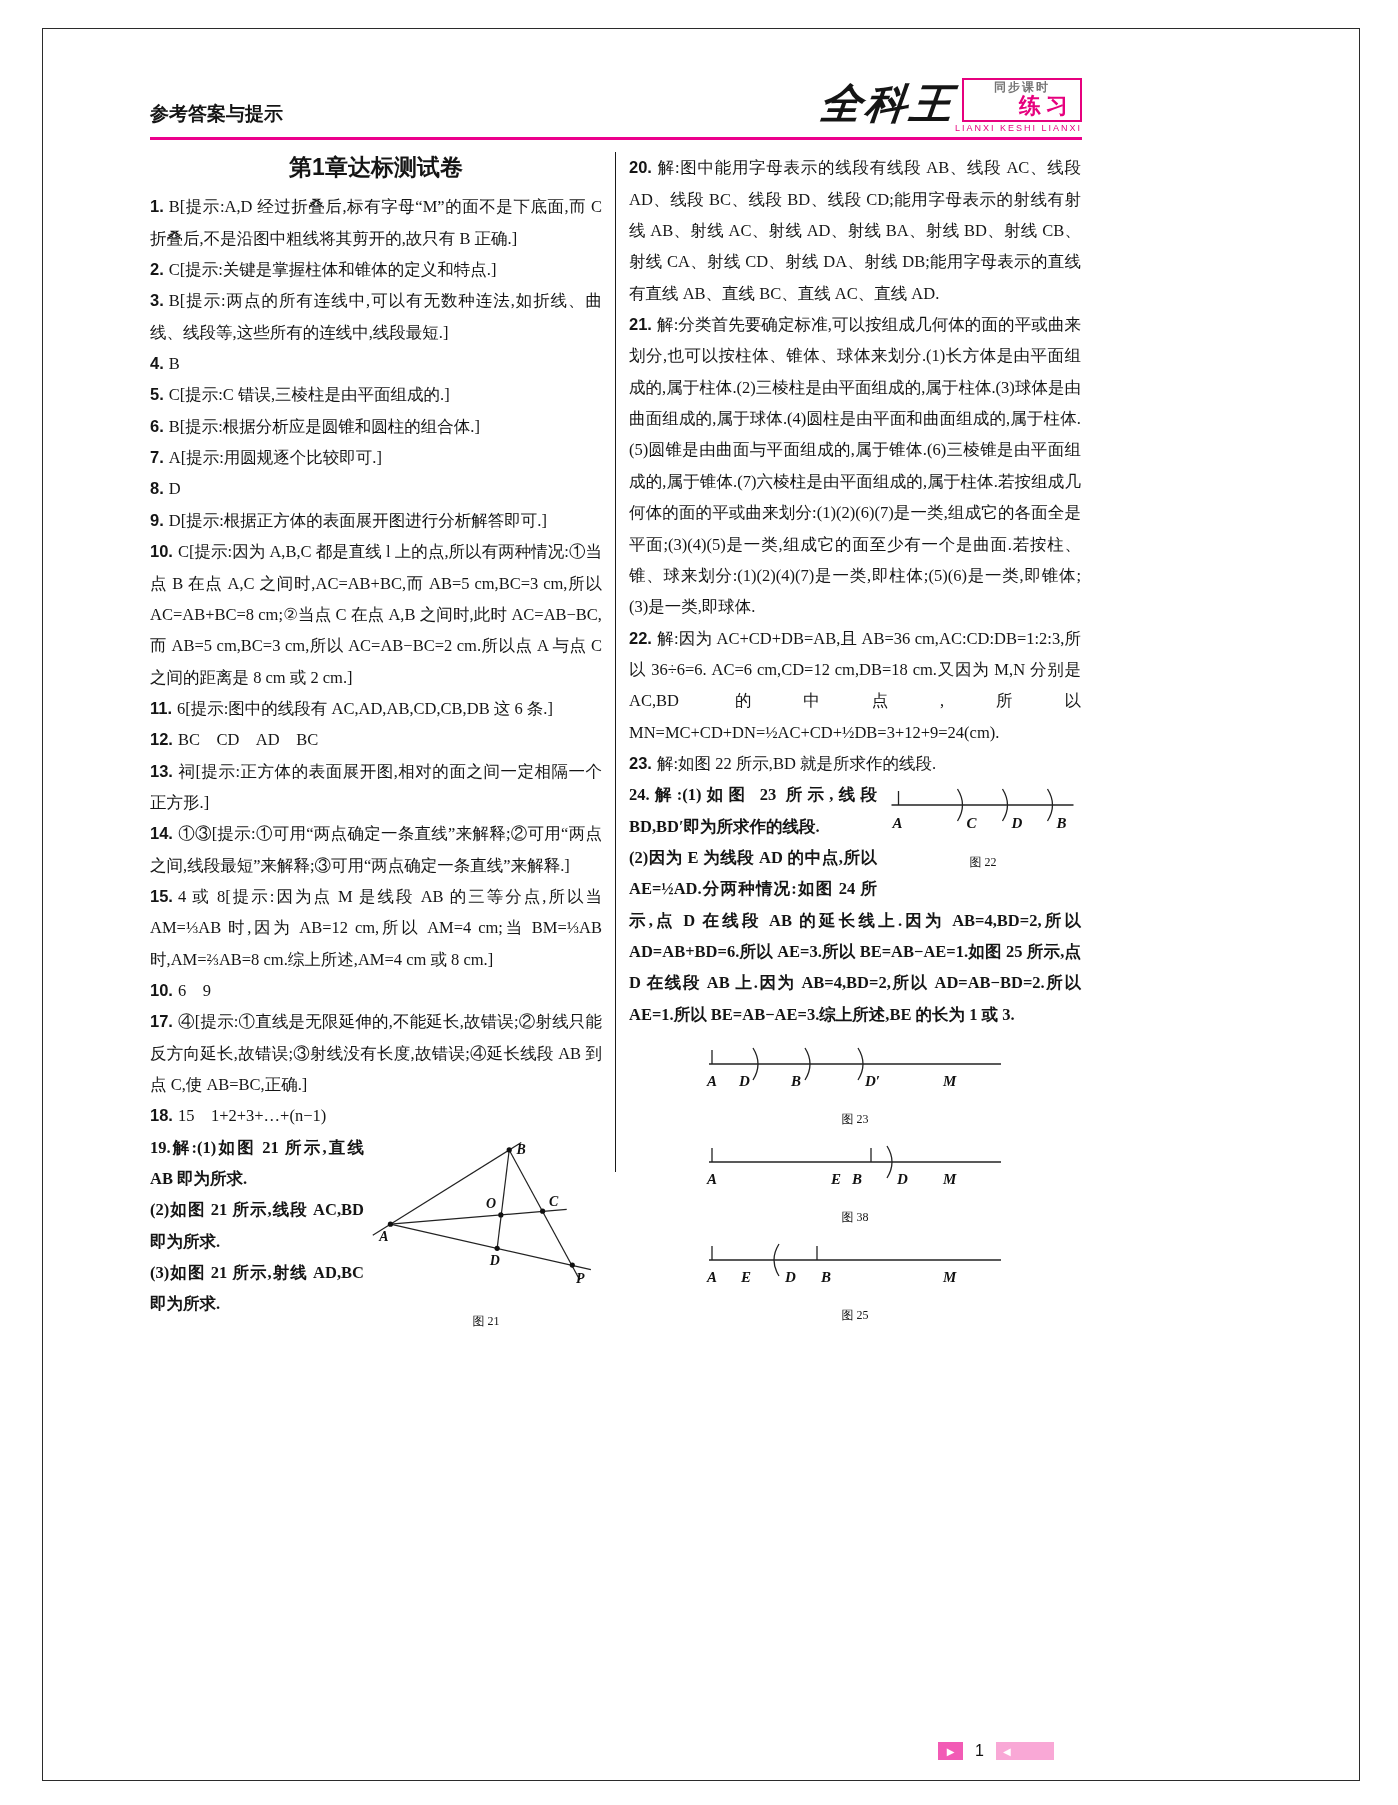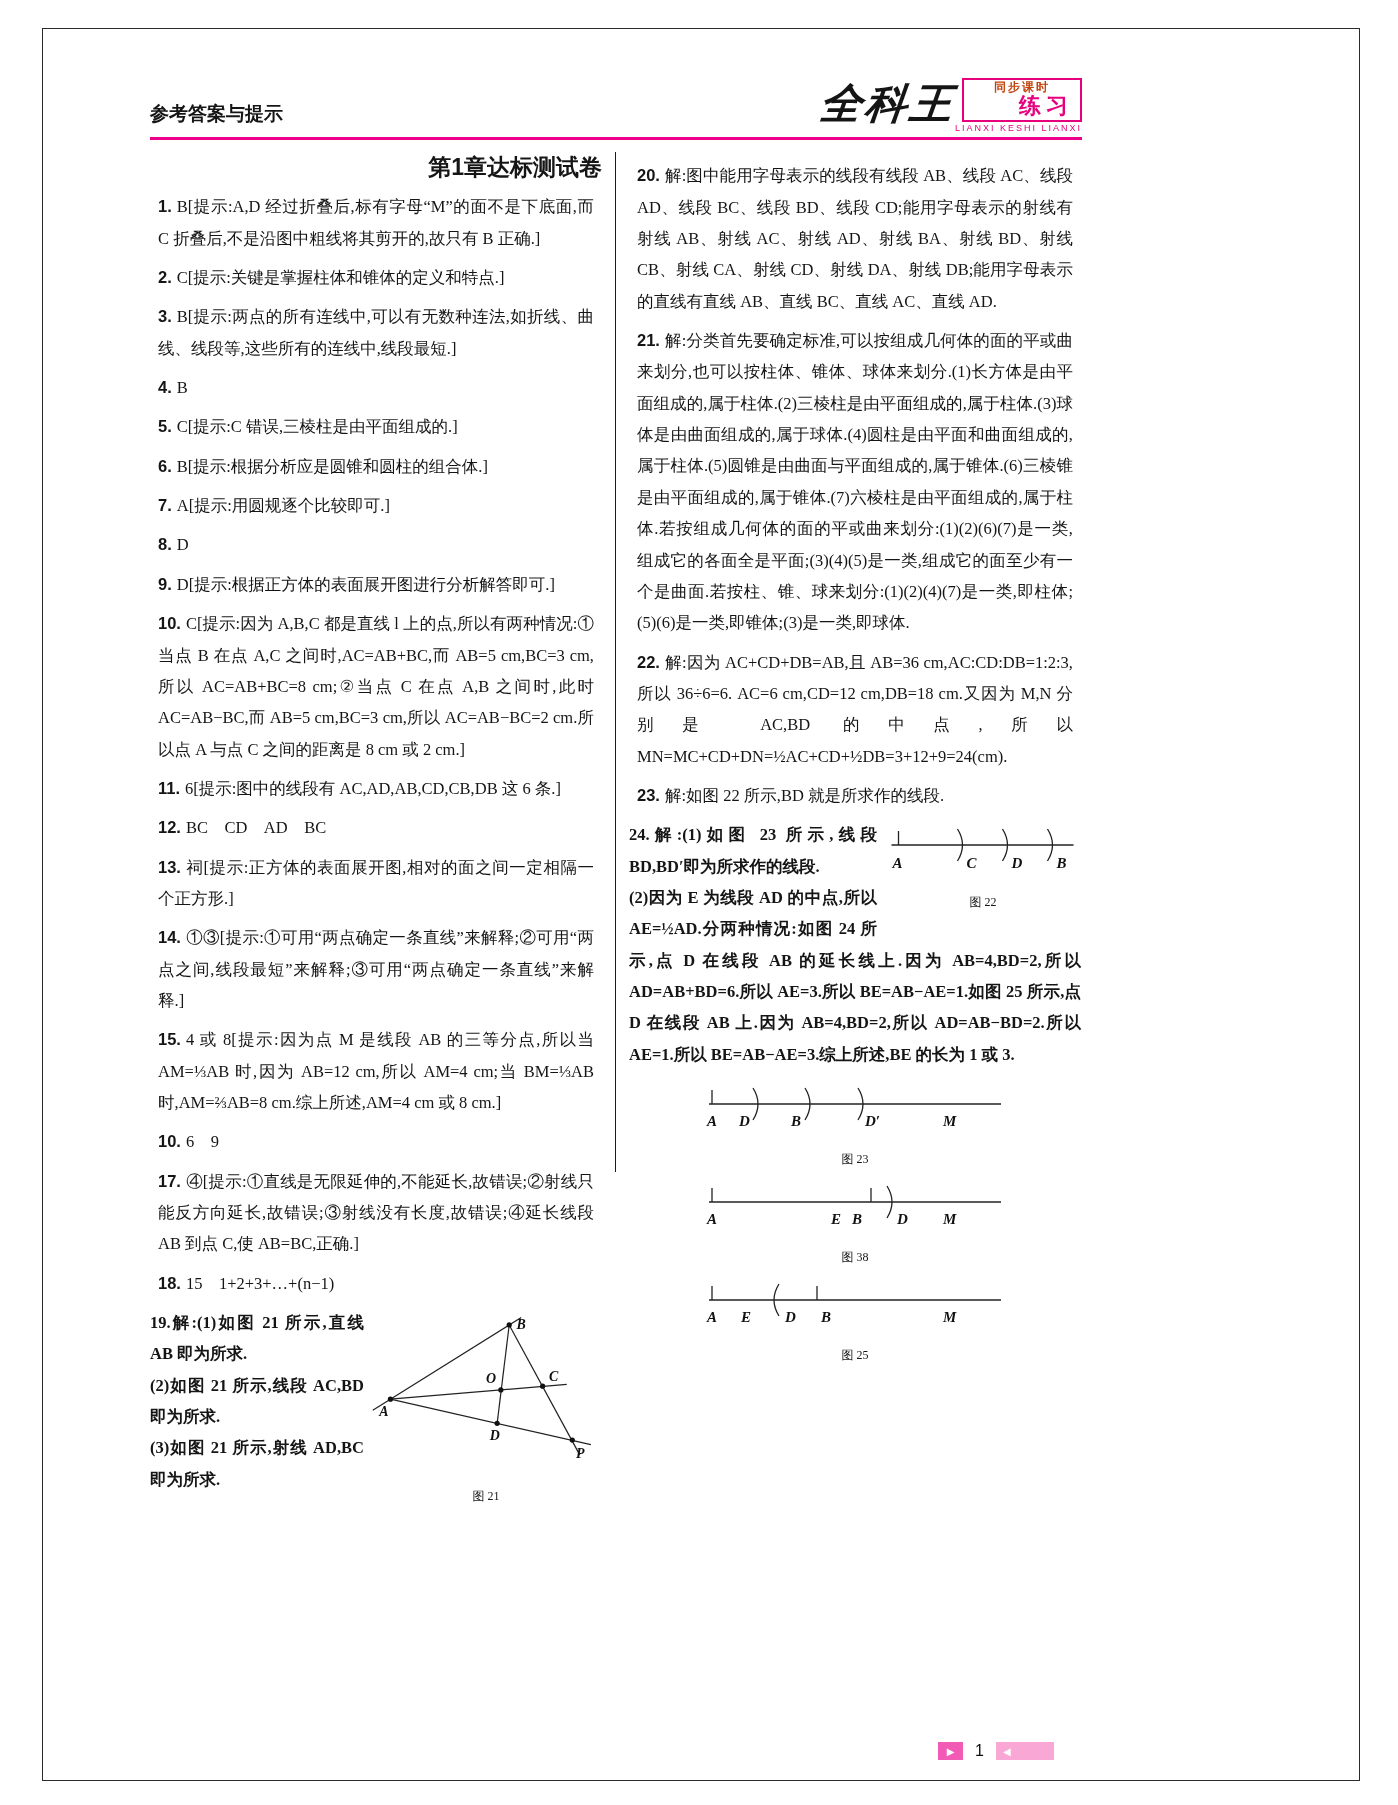--- a/index.html
+++ b/index.html
@@ -10,31 +10,31 @@
   }
   .page-border{position:absolute;left:42px;top:28px;width:1316px;height:1751px;border:1px solid #2b2b2b;background:#fff;}
   .content{position:absolute;left:150px;top:78px;width:932px;}
   
   .hdr{display:flex;justify-content:space-between;align-items:flex-end;}
   .hdr-title{font-family:"Liberation Sans","DejaVu Sans",sans-serif;font-weight:bold;font-size:19px;padding-bottom:6px;}
   .logo{display:flex;flex-direction:column;align-items:flex-end;}
   .logo-row{display:flex;align-items:flex-end;gap:7px;}
   .logo-main{font-size:42px;line-height:36px;font-weight:bold;font-style:italic;letter-spacing:3px;font-family:"DejaVu Serif",serif;transform:skewX(-6deg);}
   .logo-box{border:2px solid #e6007e;padding:1px 7px 2px;text-align:center;line-height:1.1;}
-  .logo-box .t1{color:#c2410c;font-size:12px;font-weight:bold;letter-spacing:2px;font-family:"Liberation Sans",sans-serif;}
+  .logo-box .t1{color:#737373;font-size:12px;font-weight:bold;letter-spacing:2px;font-family:"Liberation Sans",sans-serif;}
   .logo-box .t2{color:#e6007e;font-size:22px;font-weight:bold;letter-spacing:5px;font-family:"Liberation Sans",sans-serif;margin-left:48px;}
   .logo-roman{color:#e6007e;font-size:9px;letter-spacing:2px;margin-top:1px;font-family:"Liberation Sans",sans-serif;}
   .rule{height:3px;background:#ec008c;margin-top:4px;}
   
   .columns{display:flex;margin-top:12px;}
   .col-left{width:452px;padding-right:13px;}
   .divider{width:1px;background:#1a1a1a;align-self:flex-start;height:1020px;}
   .col-right{width:452px;padding-left:13px;}
-  .section-title{text-align:right;font-weight:bold;font-size:23px;font-family:"Liberation Sans","DejaVu Sans",sans-serif;margin:0 0 8px;}
-  .ans{margin:8px;font-size:16.5px;line-height:1.9;text-align:justify;}
+  .section-title{text-align:center;font-weight:bold;font-size:23px;font-family:"Liberation Sans","DejaVu Sans",sans-serif;margin:0 0 8px;}
+  .ans{margin:0;font-size:16.5px;line-height:1.9;text-align:justify;}
   .ans .num{font-family:"Liberation Sans","DejaVu Sans",sans-serif;font-weight:bold;padding-right:5px;}
   .ansblock{overflow:visible;}
   .ansblock p{margin:0;font-size:16.5px;line-height:1.9;text-align:justify;font-weight:bold;}
   
   .fig-float{float:right;text-align:center;}
   .fig21w{width:232px;margin:2px 0 2px 6px;}
   .fig22w{width:196px;margin:2px 0 4px 8px;}
   .figblock{text-align:center;margin:14px 0 2px;}
   .figcap{font-size:12px;margin-top:15px;}
   svg text{font-family:"Liberation Serif","DejaVu Serif",serif;font-style:italic;font-weight:bold;font-size:15px;fill:#111;}

